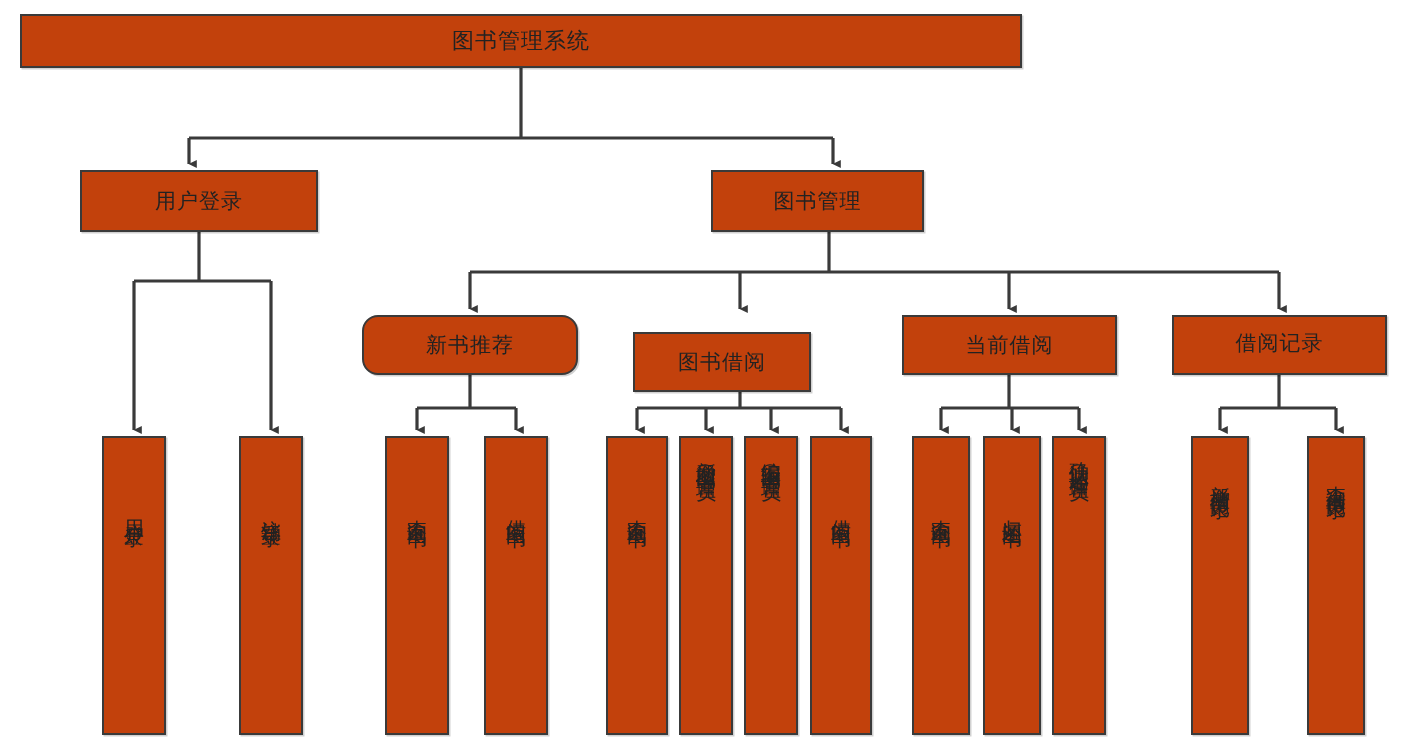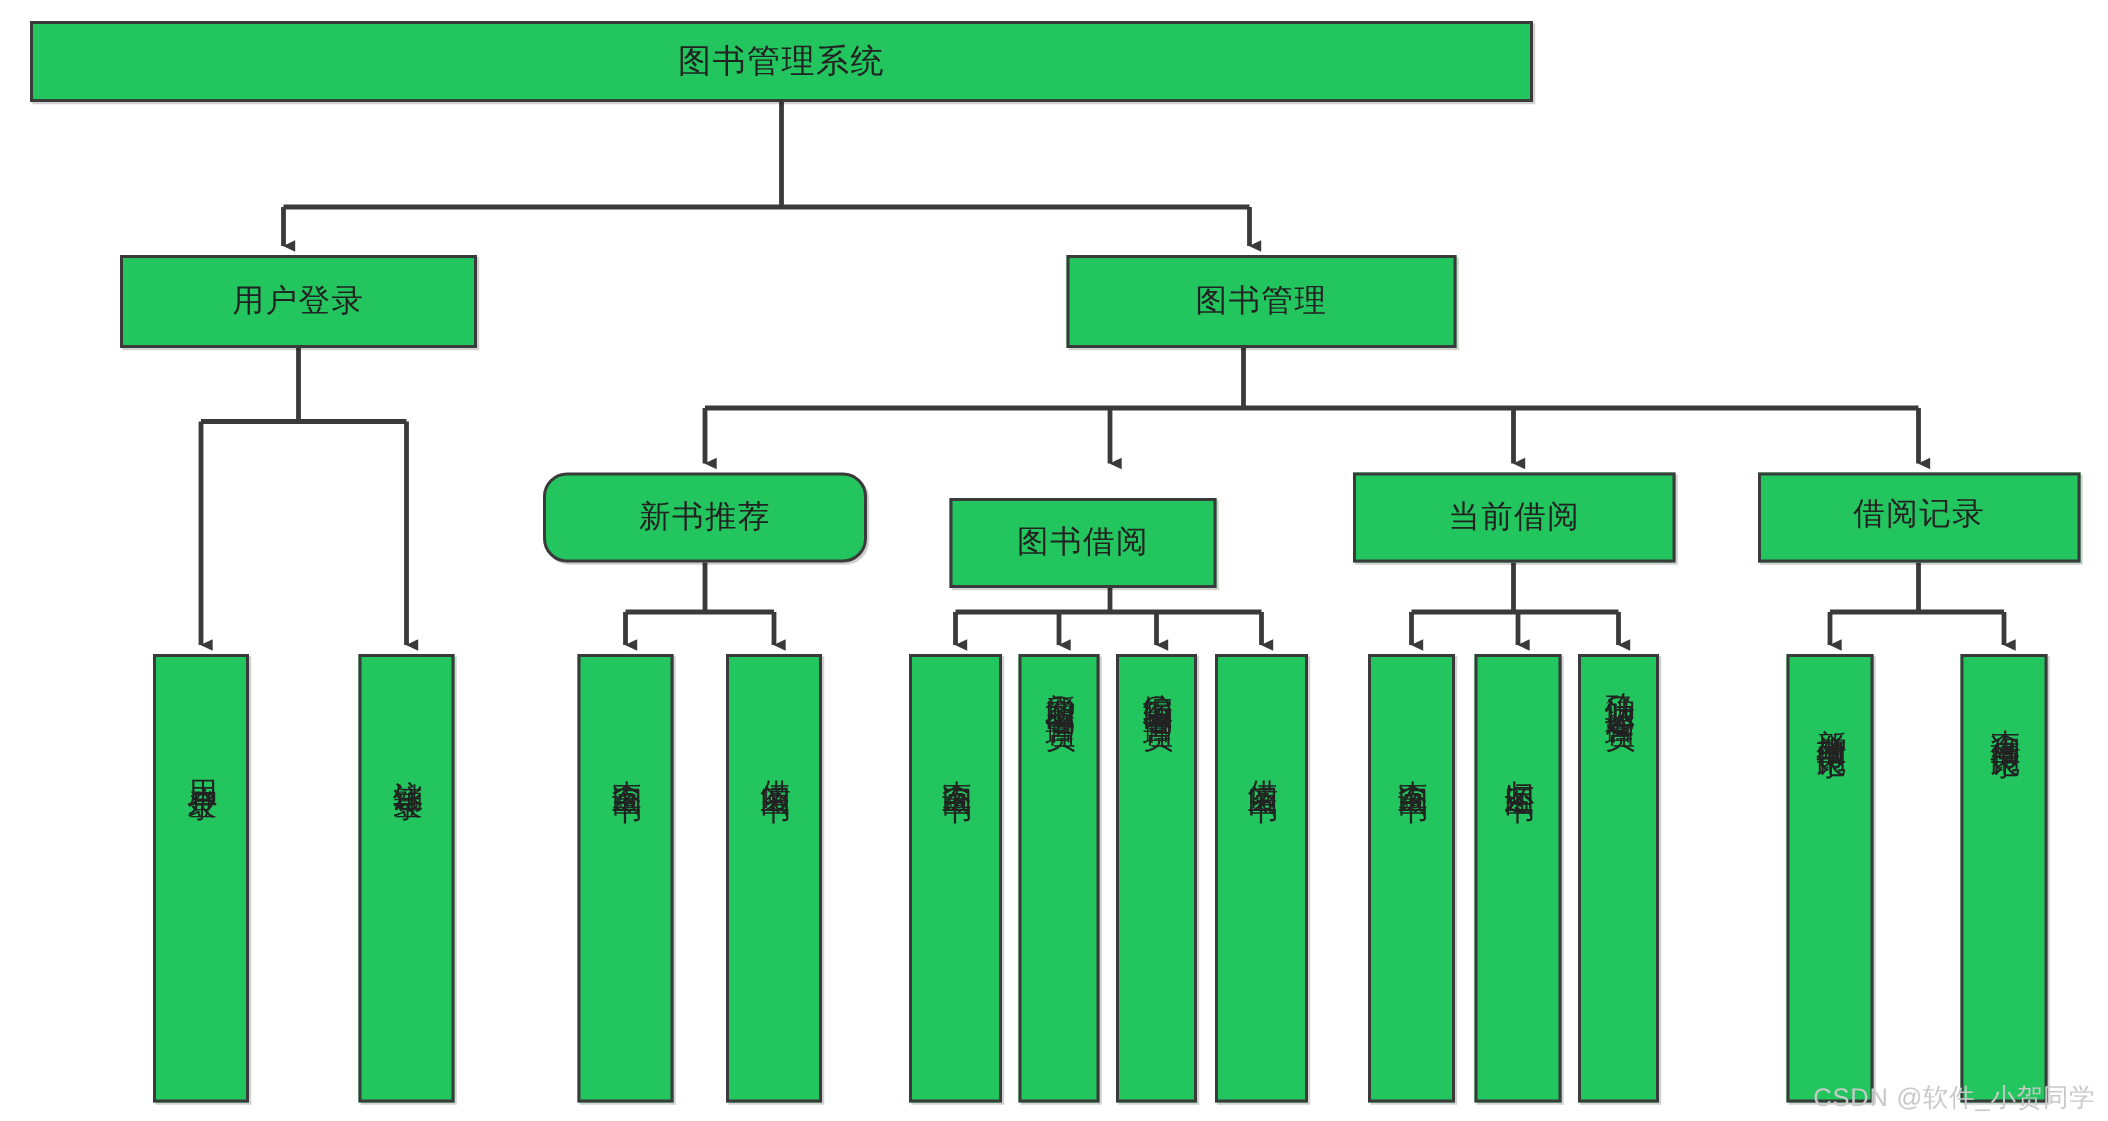--- a/index.html
+++ b/index.html
@@ -23,21 +23,21 @@
     position: absolute;
     top: 0;
     left: 0;
     width: 1405px;
     height: 747px;
     display: block;
   }
   .node-box {
     position: absolute;
     box-sizing: border-box;
-    background: #22c55e;
+    background: #c2410c;
     border: 2.5px solid #3a3a3a;
     display: flex;
     align-items: center;
     justify-content: center;
     box-shadow: 1.5px 1.5px 0 rgba(0,0,0,0.18);
   }
   .node-label-h {
     font-size: 21px;
     color: #222222;
     letter-spacing: 1px;
@@ -128,21 +128,21 @@
     </g>
   </svg>
 
   <div class="node-box root" style="left:20px; top:14px; width:1002px; height:54px;">
     <span class="node-label-h">图书管理系统</span>
   </div>
 
   <div class="node-box" style="left:80px; top:170px; width:238px; height:62px;">
     <span class="node-label-h">用户登录</span>
   </div>
-  <div class="node-box" style="left:711px; top:170px; width:260px; height:62px;">
+  <div class="node-box" style="left:711px; top:170px; width:213px; height:62px;">
     <span class="node-label-h">图书管理</span>
   </div>
 
   <div class="node-box" style="left:362px; top:315px; width:216px; height:60px;border-radius:16px;">
     <span class="node-label-h">新书推荐</span>
   </div>
   <div class="node-box" style="left:633px; top:315px; width:178px; height:60px;margin-top:17px;">
     <span class="node-label-h">图书借阅</span>
   </div>
   <div class="node-box" style="left:902px; top:315px; width:215px; height:60px;">
@@ -189,15 +189,14 @@
     <span class="node-label-v">确认归还（管理员）</span>
   </div>
 
   <div class="node-box leaf" style="left:1191px; top:436px; width:58px; height:299px; padding-top:32px;">
     <span class="node-label-v">新增借阅记录</span>
   </div>
   <div class="node-box leaf" style="left:1307px; top:436px; width:58px; height:299px; padding-top:32px;">
     <span class="node-label-v">查询借阅记录</span>
   </div>
 
-  <div class="watermark">CSDN @软件_小贺同学</div>
 
 </div>
 
 </body></html>

